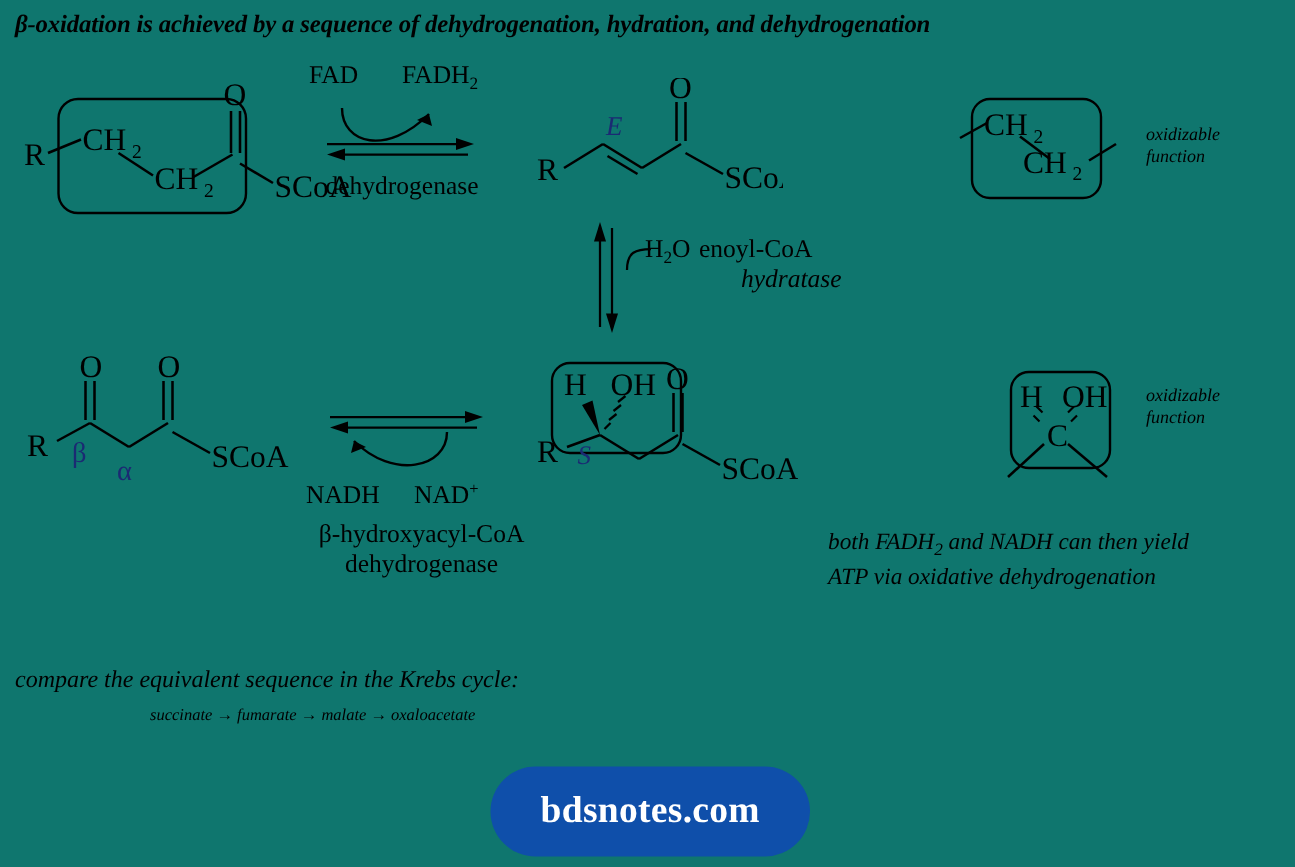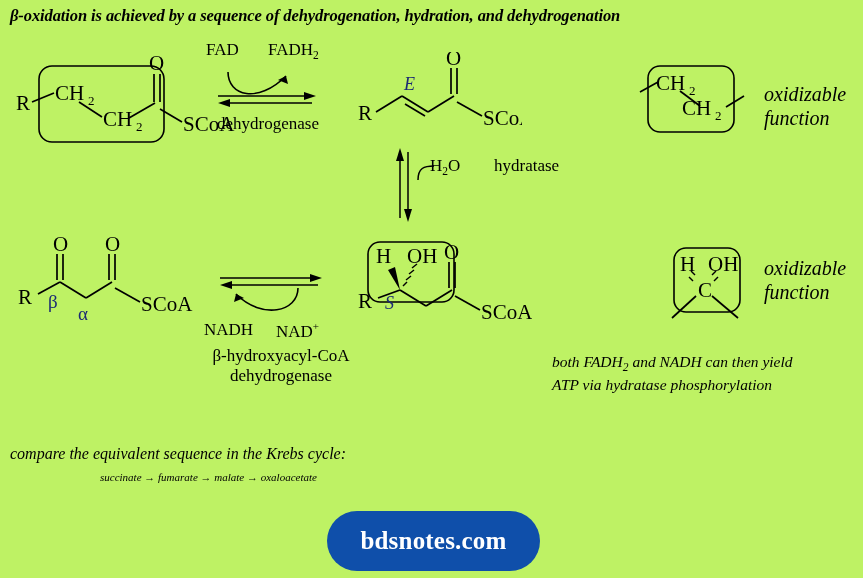--- a/index.html
+++ b/index.html
@@ -4,21 +4,21 @@
 <style>
   html, body {
     margin: 0;
     padding: 0;
     background: #ffffff;
   }
   #page {
     position: relative;
     width: 863px;
     height: 578px;
-    background: #bef264;
+    background: #0f766e;
     overflow: hidden;
     font-family: "Liberation Serif", "DejaVu Serif", serif;
     color: #000000;
   }
   .abs { position: absolute; }
 
   
   #title {
     left: 10px; top: 6px;
     font-style: italic;
@@ -43,21 +43,21 @@
     white-space: nowrap;
   }
   .cofactor {
     font-size: 17px;
     white-space: nowrap;
   }
   .sup { font-size: 11px; vertical-align: super; }
   .sub { font-size: 11.5px; vertical-align: sub; }
   .note {
     font-style: italic;
-    font-size: 20px;
+    font-size: 12px;
     line-height: 1.22;
     white-space: nowrap;
   }
   .note-blk {
     font-style: italic;
     font-size: 15.5px;
     line-height: 1.28;
     white-space: nowrap;
   }
 
@@ -159,21 +159,22 @@
       <g>
         <line x1="8" y1="6" x2="8" y2="72" stroke="#000" stroke-width="1.5"></line>
         <polygon points="8,2 4,15 12,15" fill="#000"></polygon>
         <line x1="16" y1="6" x2="16" y2="72" stroke="#000" stroke-width="1.5"></line>
         <polygon points="16,76 12,63 20,63" fill="#000"></polygon>
       </g>
       <path d="M26,34 C26,22 32,20 42,20" fill="none" stroke="#000" stroke-width="1.5"></path>
     </svg>
     <div class="abs cofactor" style="left:38px; top:10px;"><span>H</span><span class="sub">2</span><span>O</span></div>
     <div class="abs enzyme" style="left:74px; top:10px; width:160px; text-align:left;">
-      <div style="padding-left:28px;">hydratase</div>
+      <div>enoyl-CoA</div>
+      <div style="padding-left:28px;font-style:italic;">hydratase</div>
     </div>
   </div>
 
   <div class="abs" style="left:352px; top:236px;">
     <svg width="180" height="96" viewBox="0 0 180 96">
 
       <rect x="16" y="6" width="86" height="60" rx="12" ry="12" fill="none" stroke="#000" stroke-width="1.6"></rect>
       <g stroke="#000" stroke-width="1.7" fill="none">
         <line x1="26" y1="62" x2="48" y2="54"></line>
         <line x1="48" y1="54" x2="74" y2="70"></line>
@@ -287,21 +288,21 @@
       <text class="atom" x="38" y="53">C</text>
     </svg>
   </div>
   <div class="abs note" style="left:764px; top:256px;">
     <div>oxidizable</div>
     <div>function</div>
   </div>
 
   <div class="abs note-blk" style="left:552px; top:352px;">
     <div><span>both FADH</span><span class="sub">2</span><span> and NADH can then yield</span></div>
-    <div>ATP via hydratase phosphorylation</div>
+    <div>ATP via oxidative dehydrogenation</div>
   </div>
 
   <div class="abs note-blk" style="left:10px; top:444px; font-size:16px;">compare the equivalent sequence in the Krebs cycle:</div>
   <div class="abs note-blk" style="left:100px; top:470px; font-size:11px;">succinate → fumarate → malate → oxaloacetate</div>
 
   <div class="abs" id="badge">
     <span id="badge-label">bdsnotes.com</span>
   </div>
 
 </div>

